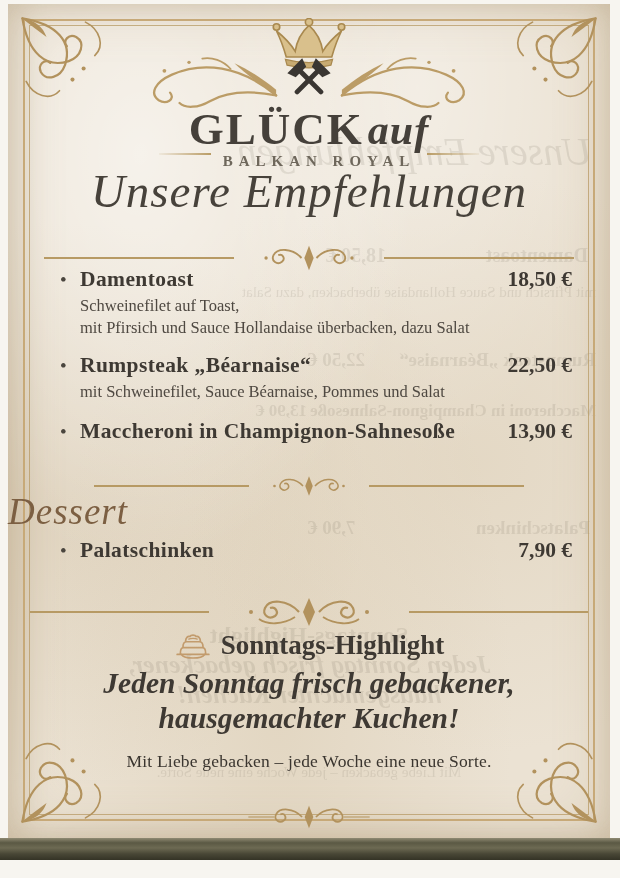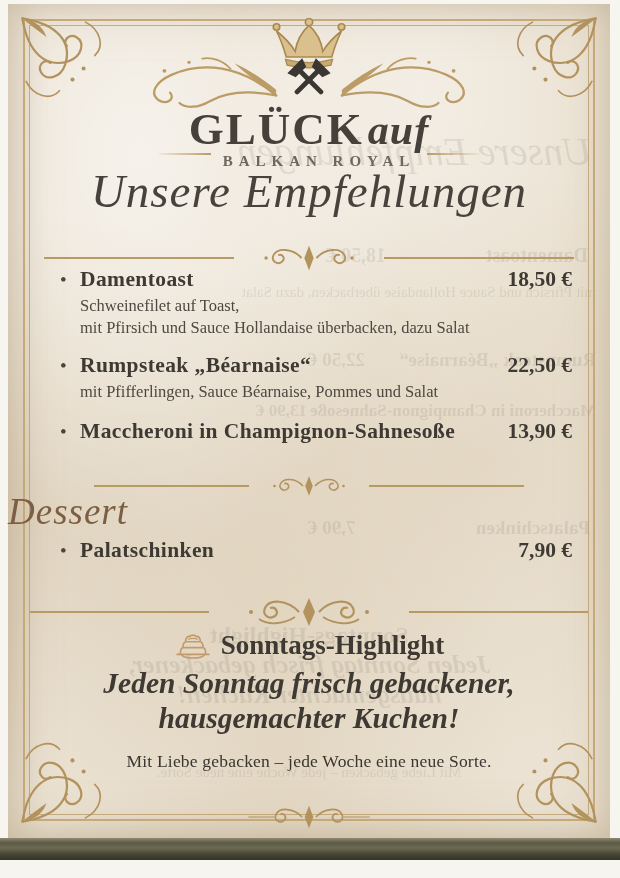--- a/index.html
+++ b/index.html
@@ -239,21 +239,21 @@
       <div class="idesc">Schweinefilet auf Toast,</div>
       <div class="idesc" style="margin-top:0;">mit Pfirsich und Sauce Hollandaise überbacken, dazu Salat</div>
     </div>
 
     <div class="item" style="top:349px;">
       <div class="row">
         <span class="bullet">•</span>
         <span class="iname">Rumpsteak „Béarnaise“</span>
         <span class="iprice">22,50 €</span>
       </div>
-      <div class="idesc">mit Pfifferlingen, Sauce Béarnaise, Pommes und Salat</div>
+      <div class="idesc">mit Schweinefilet, Sauce Béarnaise, Pommes und Salat</div>
     </div>
 
     <div class="item" style="top:415px;">
       <div class="row">
         <span class="bullet">•</span>
         <span class="iname">Maccheroni in Champignon-Sahnesoße</span>
         <span class="iprice">13,90 €</span>
       </div>
     </div>
 

